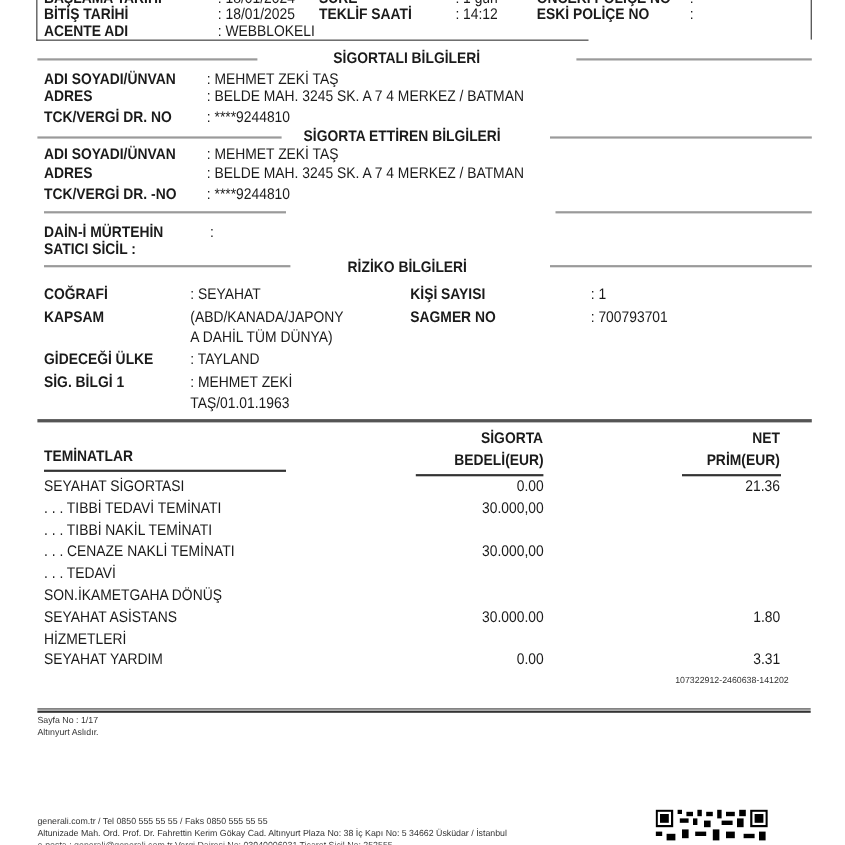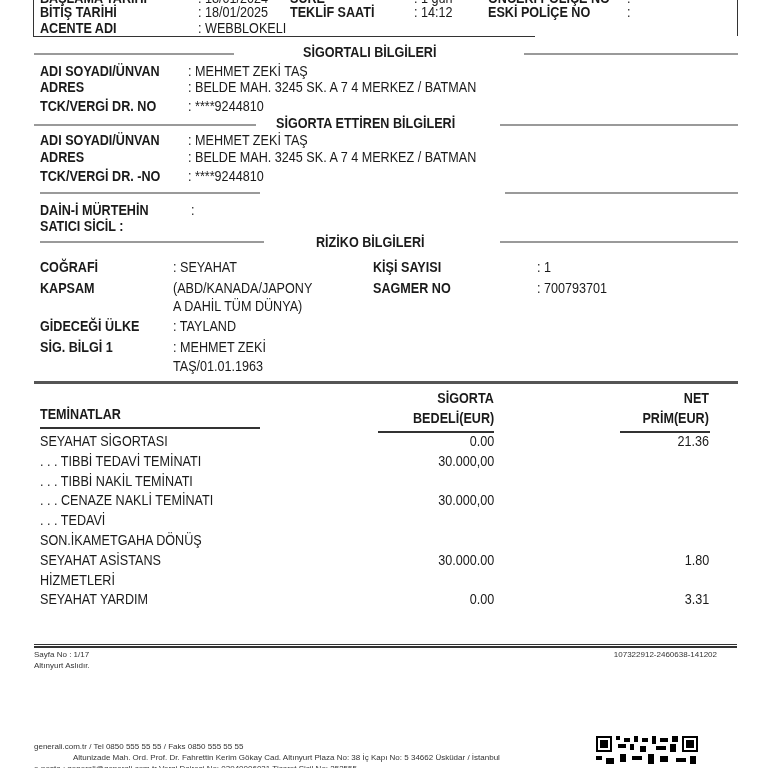--- a/index.html
+++ b/index.html
@@ -135,24 +135,24 @@
     <div class="abs val" style="left:40px;top:591px;">SEYAHAT YARDIM</div>
     <div class="abs num" style="right:274px;top:591px;">0.00</div>
     <div class="abs num" style="right:59px;top:591px;">3.31</div>
   </div>
 </div>
 
 <div class="thick" style="left:34px;top:644px;width:703px;height:1px;background:#333;"></div>
 <div class="thick" style="left:34px;top:646px;width:703px;height:2px;background:#333;"></div>
 <div class="abs footer-small" style="left:34px;top:650px;">Sayfa No : 1/17</div>
 <div class="abs footer-small" style="left:34px;top:661px;">Altınyurt Aslıdır.</div>
-<div class="abs footer-small" style="right:51px;top:650px;">107322912-2460638-141202</div>
+<div class="abs footer-small" style="right:51px;top:614px;">107322912-2460638-141202</div>
 
 <div class="abs footer-small" style="left:34px;top:742px;">generali.com.tr / Tel 0850 555 55 55 / Faks 0850 555 55 55</div>
-<div class="abs footer-small" style="left:34px;top:753px;margin-left:39px;">Altunizade Mah. Ord. Prof. Dr. Fahrettin Kerim Gökay Cad. Altınyurt Plaza No: 38 İç Kapı No: 5 34662 Üsküdar / İstanbul</div>
+<div class="abs footer-small" style="left:34px;top:753px;">Altunizade Mah. Ord. Prof. Dr. Fahrettin Kerim Gökay Cad. Altınyurt Plaza No: 38 İç Kapı No: 5 34662 Üsküdar / İstanbul</div>
 <div class="abs footer-small" style="left:34px;top:764px;">e-posta : generali@generali.com.tr Vergi Dairesi No: 03940006031 Ticaret Sicil No: 252555</div>
 
 <svg class="qr" viewBox="0 0 102 40" xmlns="http://www.w3.org/2000/svg">
   <rect x="0" y="0" width="16" height="16" fill="#000"></rect>
   <rect x="2" y="2" width="12" height="12" fill="#fff"></rect>
   <rect x="4" y="4" width="8" height="8" fill="#000"></rect>
   <rect x="86" y="0" width="16" height="16" fill="#000"></rect>
   <rect x="88" y="2" width="12" height="12" fill="#fff"></rect>
   <rect x="90" y="4" width="8" height="8" fill="#000"></rect>
   <rect x="20" y="0" width="4" height="4" fill="#000"></rect>

